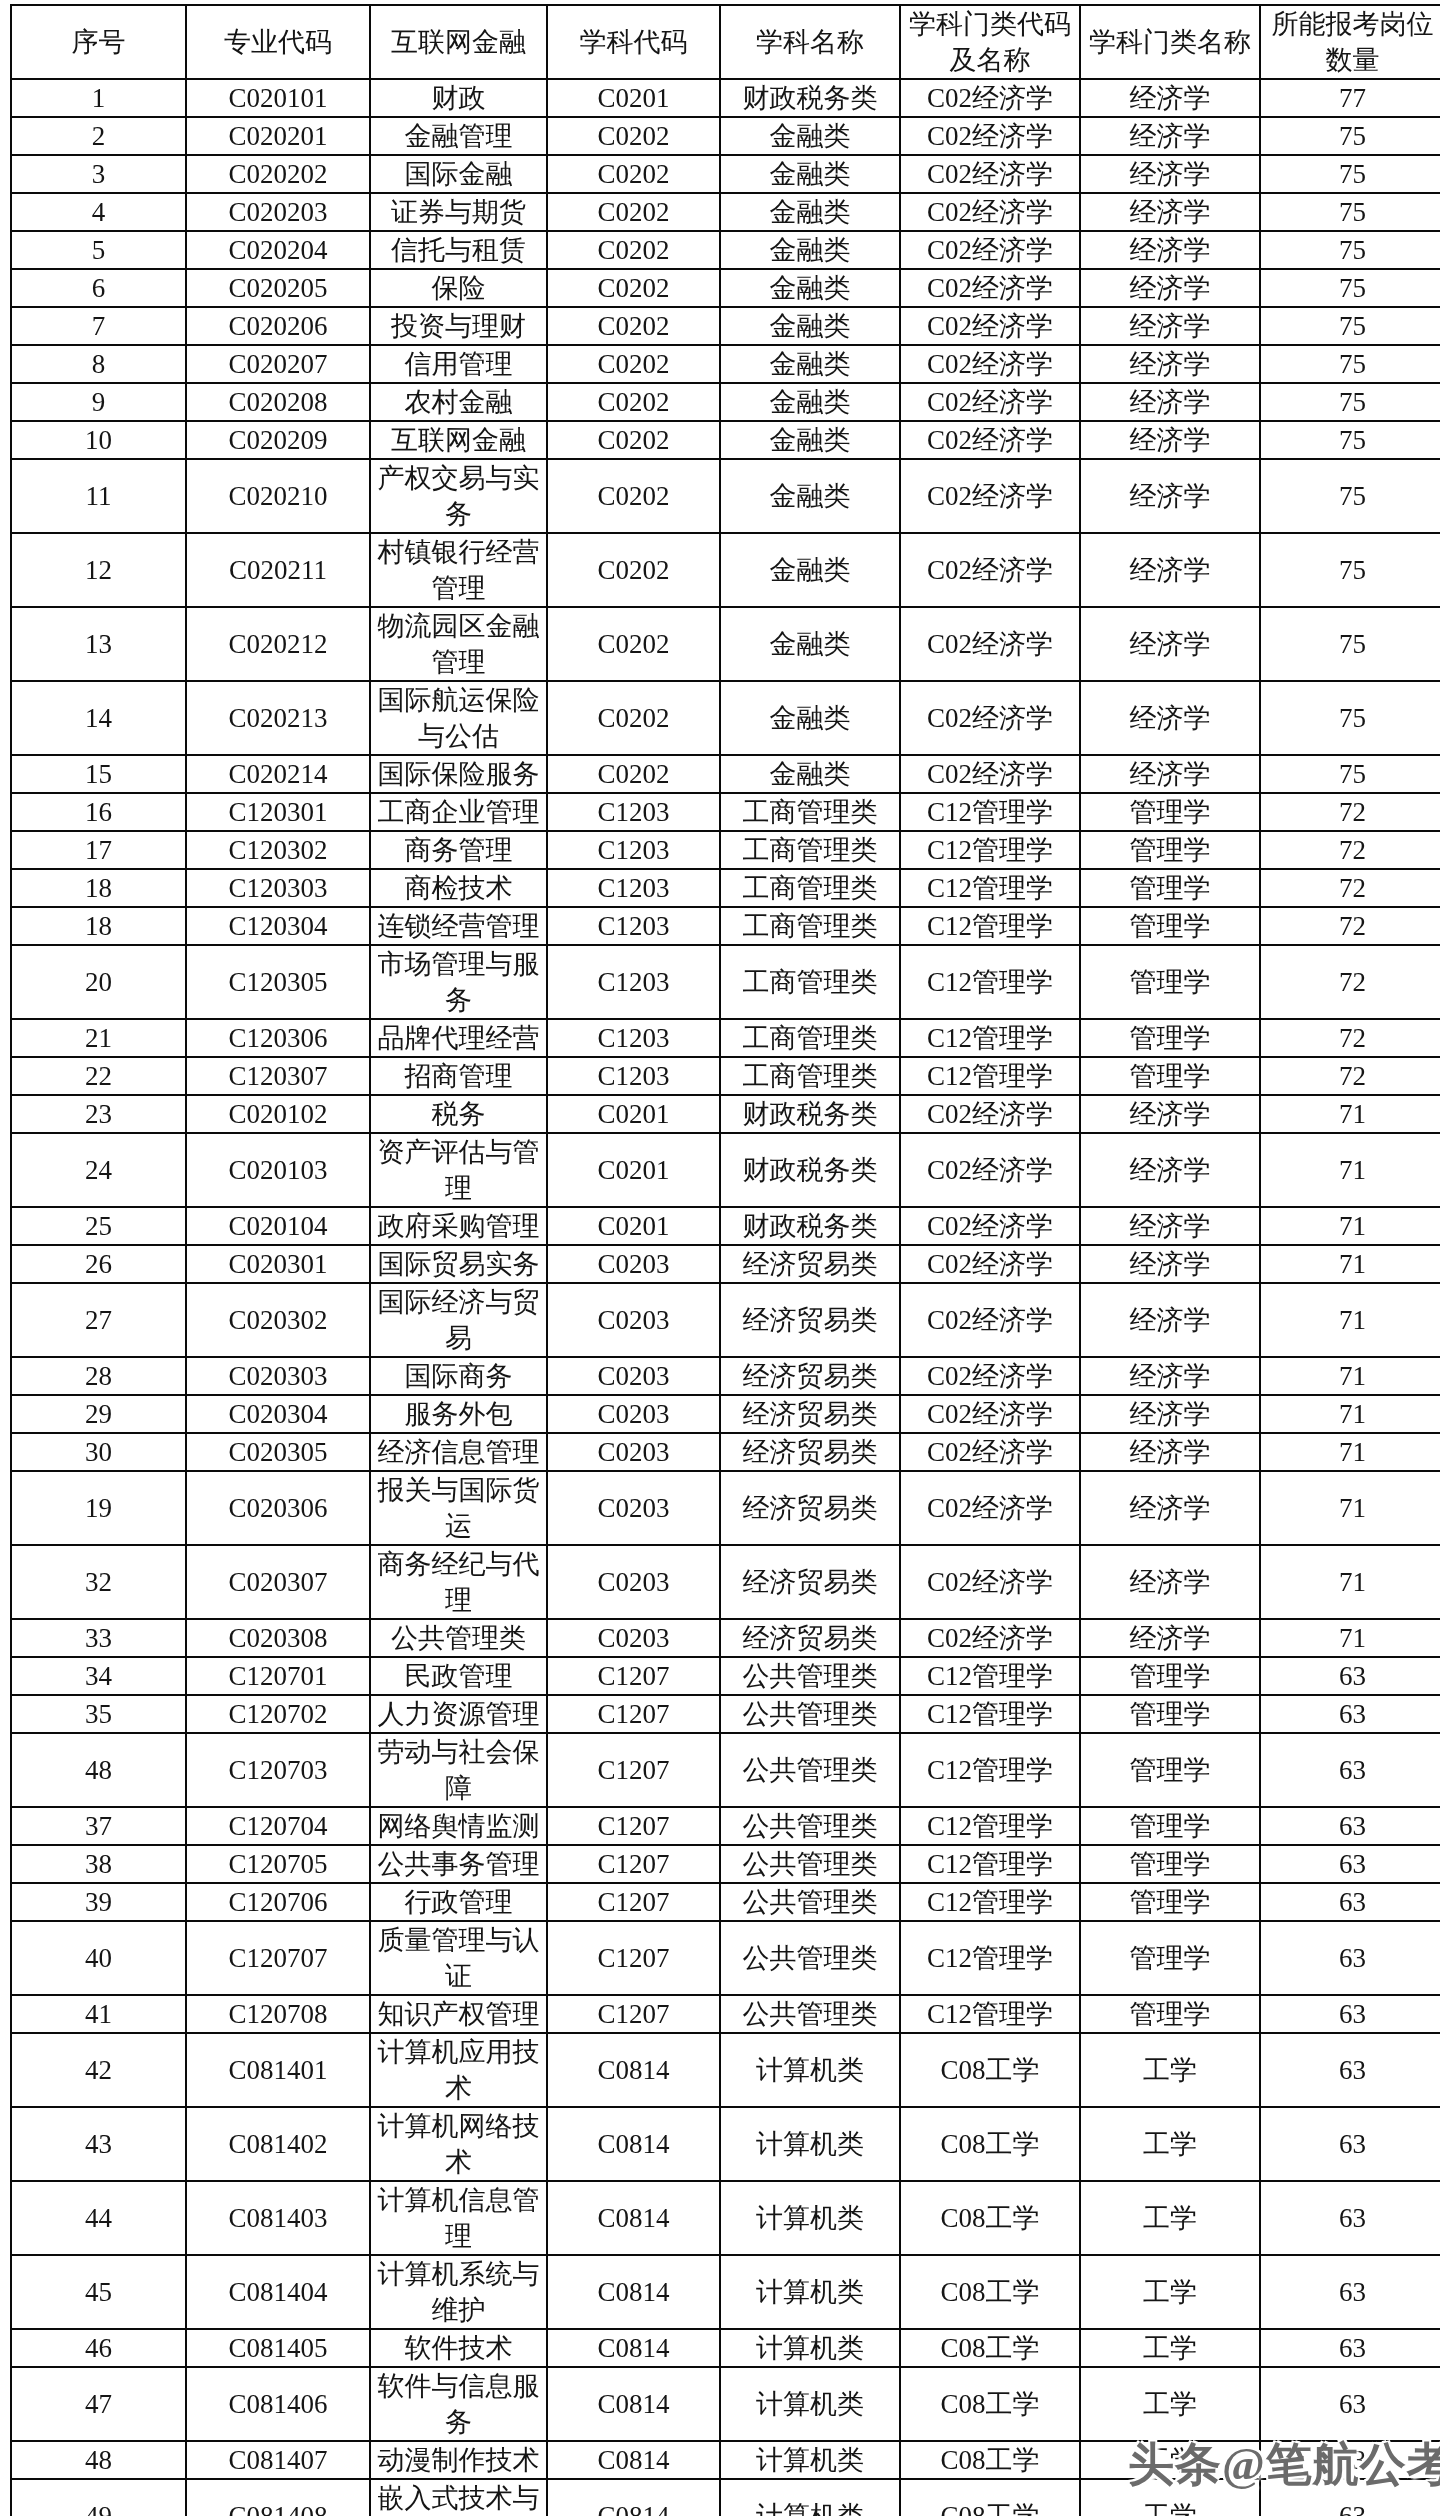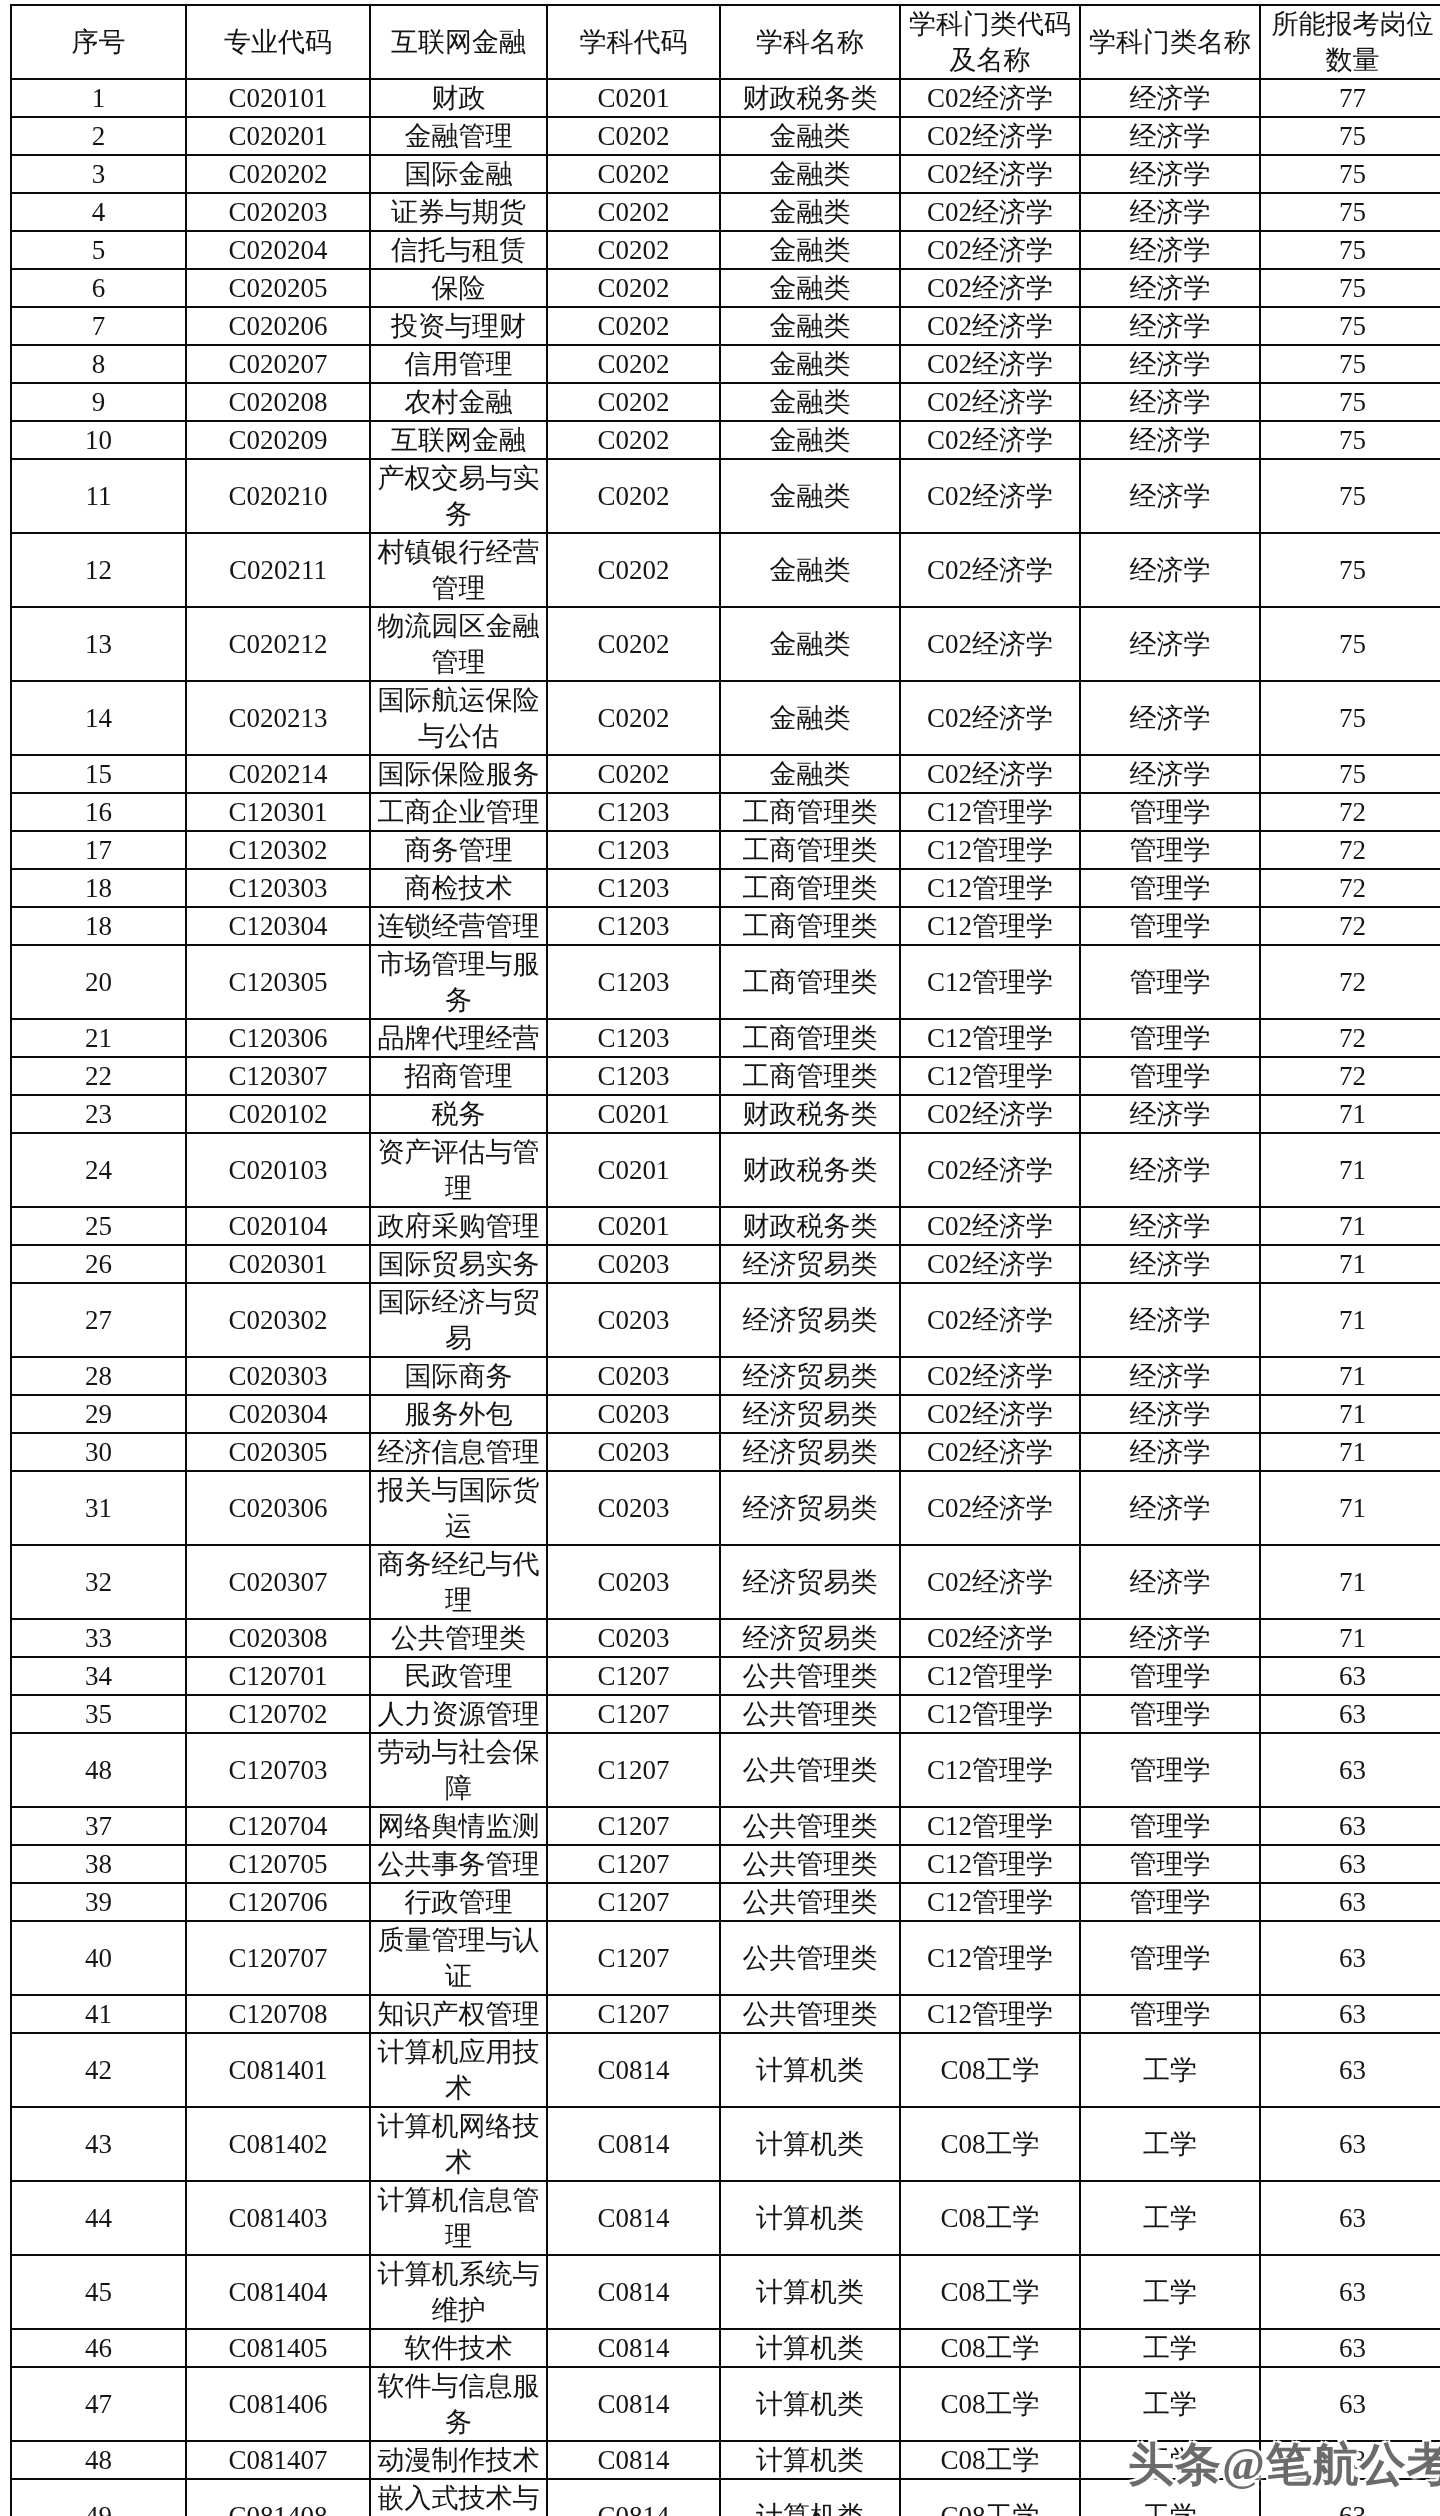--- a/index.html
+++ b/index.html
@@ -380,21 +380,21 @@
           <td>30</td>
           <td>C020305</td>
           <td>经济信息管理</td>
           <td>C0203</td>
           <td>经济贸易类</td>
           <td>C02经济学</td>
           <td>经济学</td>
           <td>71</td>
         </tr>
         <tr>
-          <td>31</td>
+          <td>19</td>
           <td>C020306</td>
           <td>报关与国际货运</td>
           <td>C0203</td>
           <td>经济贸易类</td>
           <td>C02经济学</td>
           <td>经济学</td>
           <td>71</td>
         </tr>
         <tr>
           <td>32</td>

